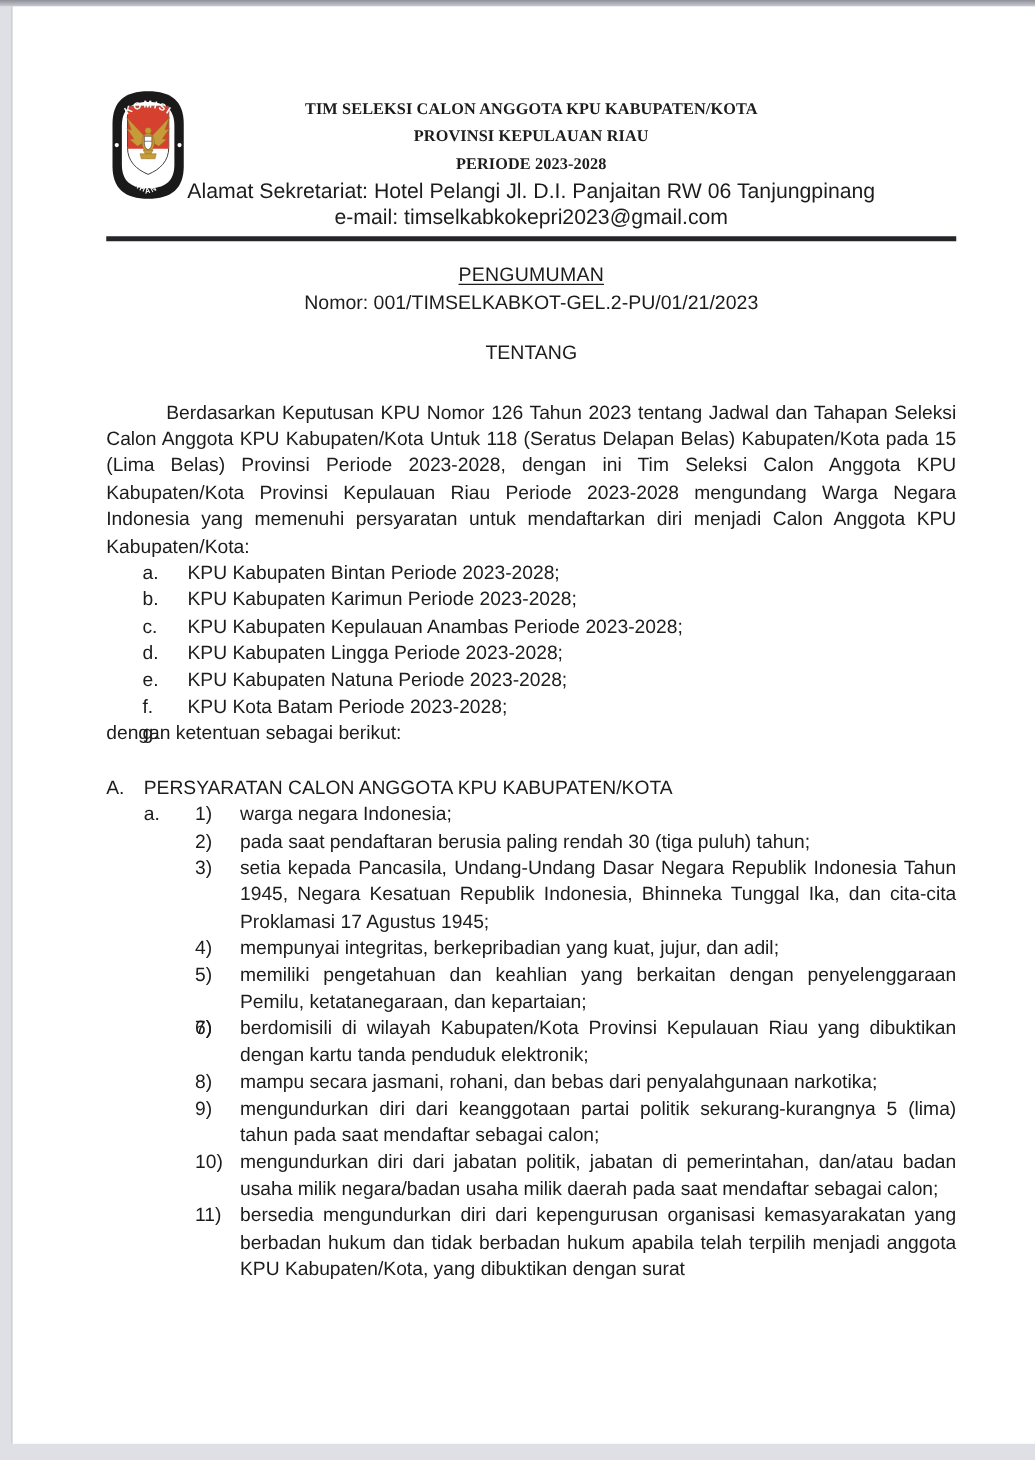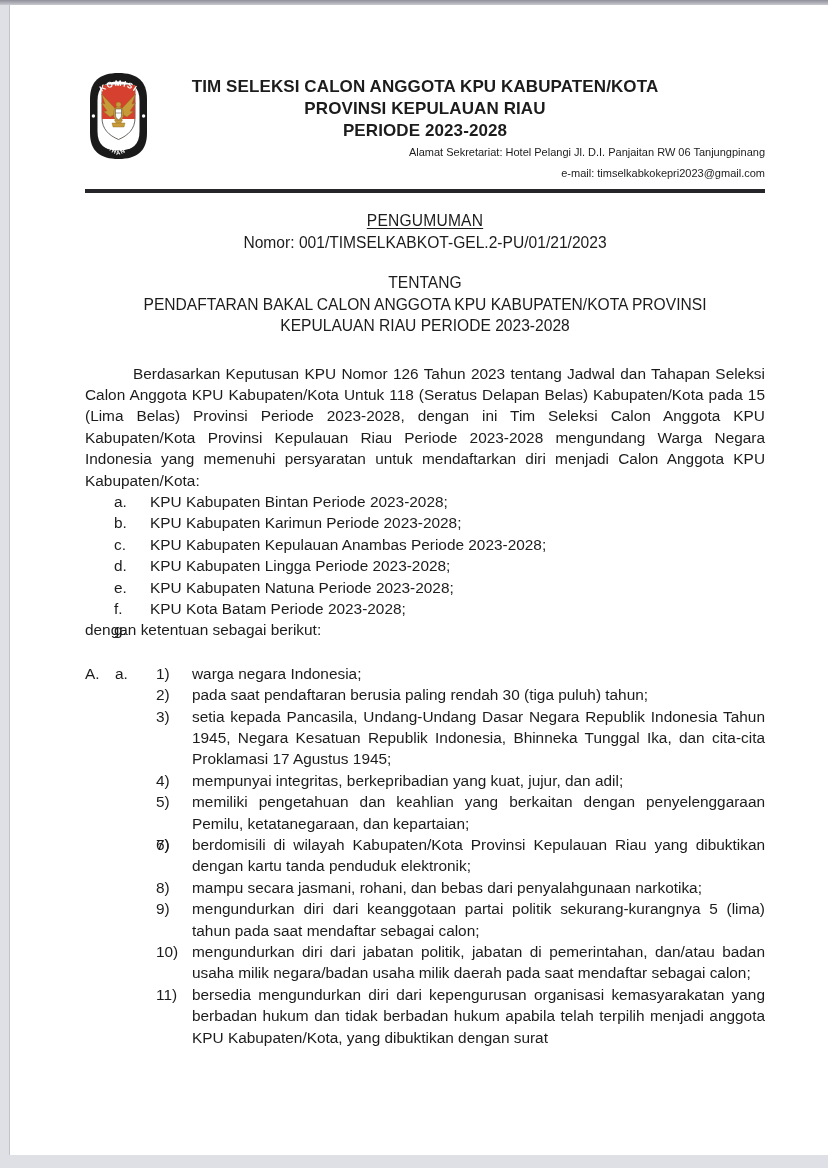--- a/index.html
+++ b/index.html
@@ -35,28 +35,28 @@
   
   .letterhead { position: relative; margin-top: 67px; }
   .logo {
     position: absolute;
     left: 3px; top: 0;
     width: 61px; height: 88px;
   }
   .lh-text { text-align: center; padding: 4px 0 0 0; }
   .lh-bold {
     font-weight: bold;
-    font-size: 17px;
+    font-size: 13px;
     line-height: 22px;
     letter-spacing: 0.1px;
+    font-family: Liberation Serif, serif;
   }
   .lh-reg {
-    font-size: 11px;
+    font-size: 17px;
     line-height: 21px;
-    text-align: right;
   }
   .lh-rule {
     margin-top: 5px;
     border-bottom: 4px solid #26262a;
   }
 
   
   .title-block { text-align: center; margin-top: 17px; font-size: 15.6px; line-height: 21.5px; }
   .doc-title { text-decoration: underline; text-underline-offset: 2px; letter-spacing: 0.2px; }
   .about-label { margin-top: 19px; }
@@ -142,21 +142,20 @@
           <div class="lh-reg">Alamat Sekretariat: Hotel Pelangi Jl. D.I. Panjaitan RW 06 Tanjungpinang</div>
           <div class="lh-reg">e-mail: timselkabkokepri2023@gmail.com</div>
         </div>
         <div class="lh-rule"></div>
       </header>
 
       <section class="title-block">
         <div class="doc-title">PENGUMUMAN</div>
         <div>Nomor: 001/TIMSELKABKOT-GEL.2-PU/01/21/2023</div>
         <div class="about-label">TENTANG</div>
-        <div class="subject">PENDAFTARAN BAKAL CALON ANGGOTA KPU KABUPATEN/KOTA PROVINSI KEPULAUAN RIAU PERIODE 2023-2028</div>
       </section>
 
       <main class="body-text">
         <p class="intro">Berdasarkan Keputusan KPU Nomor 126 Tahun 2023 tentang Jadwal dan Tahapan Seleksi Calon Anggota KPU Kabupaten/Kota Untuk 118 (Seratus Delapan Belas) Kabupaten/Kota pada 15 (Lima Belas) Provinsi Periode 2023-2028, dengan ini Tim Seleksi Calon Anggota KPU Kabupaten/Kota Provinsi Kepulauan Riau Periode 2023-2028 mengundang Warga Negara Indonesia yang memenuhi persyaratan untuk mendaftarkan diri menjadi Calon Anggota KPU Kabupaten/Kota:</p>
 
         <ol class="plain kpu-list">
 
             <li>
               <span class="marker">a.</span><span>KPU Kabupaten Bintan Periode 2023-2028;</span>
             </li>
@@ -182,21 +181,21 @@
             </li>
 
             <li>
               <span class="marker">g.</span>
             </li>
           </ol>
 
         <p class="closing-note">dengan ketentuan sebagai berikut:</p>
 
         <div class="sec-a">
-          <span class="marker">A.</span>
+          <span class="marker">A.</span><span>PERSYARATAN CALON ANGGOTA KPU KABUPATEN/KOTA</span>
         </div>
         <div class="sub-a">
           <span class="marker">a.</span>
         </div>
 
         <ol class="plain req-list">
 
             <li>
               <span class="marker">1)</span><span>warga negara Indonesia;</span>
             </li>

